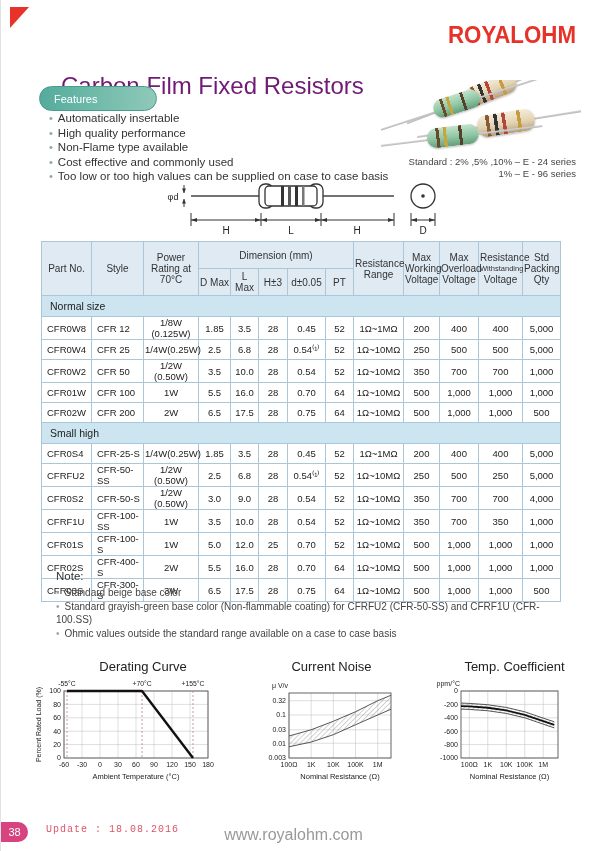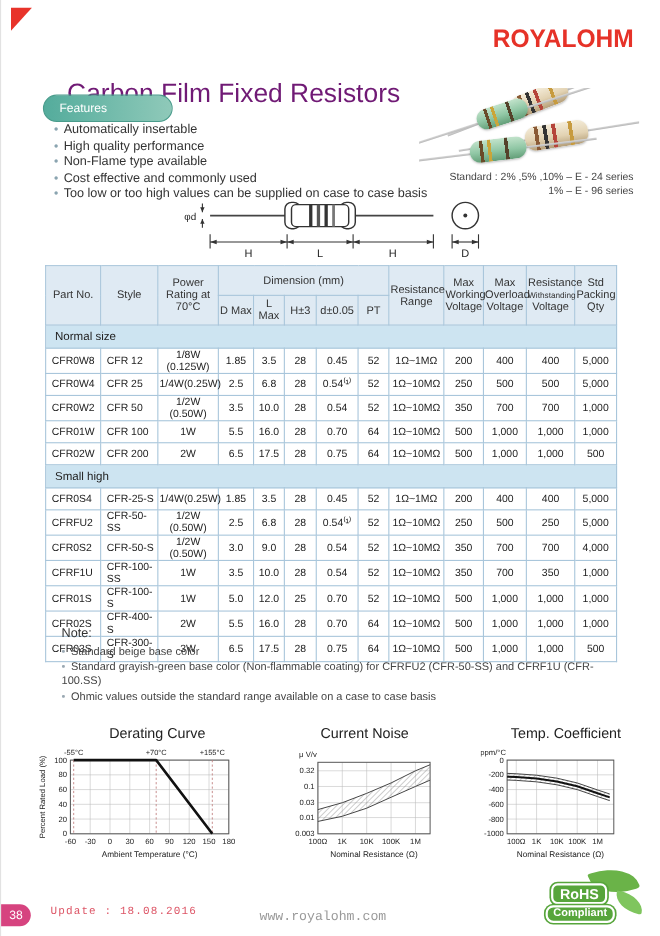--- a/index.html
+++ b/index.html
@@ -64,21 +64,21 @@
   .chart-fig svg text{font-family:"Liberation Sans",sans-serif;}
   #fig-derating{left:33px;top:659px;width:218px;}
   #fig-noise{left:248px;top:659px;width:165px;}
   #fig-tempco{left:436px;top:659px;width:155px;}
 
   
   .page-badge{position:absolute;left:0;top:822px;width:27px;height:20px;background:#d6437f;
     border-radius:0 10px 10px 0;color:#fff;font-size:11px;line-height:20px;text-align:center;}
   .update-text{position:absolute;left:45px;top:824px;font-family:"Liberation Mono",monospace;
     font-size:10px;color:#dd5566;letter-spacing:1px;}
-  .website{position:absolute;left:200px;top:826px;width:185px;text-align:center;font-size:12px;color:#999;font-family:Liberation Mono, monospace;}
+  .website{position:absolute;left:200px;top:826px;width:185px;text-align:center;font-size:16px;color:#999;}
 
   .rohs{position:absolute;left:492px;top:788px;width:100px;height:60px;}
   .leaf{position:absolute;border-radius:4% 100% 10% 100%;}
   .leaf-big{left:44px;top:0;width:42px;height:26px;background:#6ab348;transform:rotate(-18deg);}
   .leaf-small{left:66px;top:24px;width:26px;height:17px;background:#7fc55e;transform:rotate(12deg);}
   .rohs-pill,.compliant-pill{position:absolute;background:#57a53b;color:#fff;font-weight:bold;
     border:2px solid #fff;box-shadow:0 0 0 1.5px #57a53b;text-align:center;}
   .rohs-pill{left:8px;top:15px;font-size:13px;line-height:15px;padding:0 6px;border-radius:6px;}
   .compliant-pill{left:3px;top:35px;font-size:10px;line-height:12px;padding:0 5px;border-radius:7px;}
 </style>
@@ -531,20 +531,14 @@
         <polyline points="24,28.060000000000002 32.31428571428572,28.395000000000003 50.79047619047619,29.735 69.26666666666667,32.415 87.74285714285713,36.77 106.21904761904761,43.135000000000005 117.30476190476189,46.82" fill="none" stroke="#444" stroke-width="0.9"></polyline>
         <polyline points="24,34.09 32.31428571428572,34.425000000000004 50.79047619047619,35.765 69.26666666666667,38.445 87.74285714285713,42.800000000000004 106.21904761904761,49.165 117.30476190476189,52.849999999999994" fill="none" stroke="#444" stroke-width="0.9"></polyline>
         <polyline points="24,31.074999999999996 32.31428571428572,31.409999999999997 50.79047619047619,32.75 69.26666666666667,35.43 87.74285714285713,39.785 106.21904761904761,46.15 117.30476190476189,49.835" fill="none" stroke="#111" stroke-width="1.8"></polyline>
       </svg>
   </figure>
 
   <div class="page-badge">38</div>
   <div class="update-text">Update : 18.08.2016</div>
   <div class="website">www.royalohm.com</div>
 
-  <div class="rohs">
-    <div class="leaf leaf-big"></div>
-    <div class="leaf leaf-small"></div>
-    <div class="rohs-pill">RoHS</div>
-    <div class="compliant-pill">Compliant</div>
-  </div>
 
 </div>
 
 </body></html>

